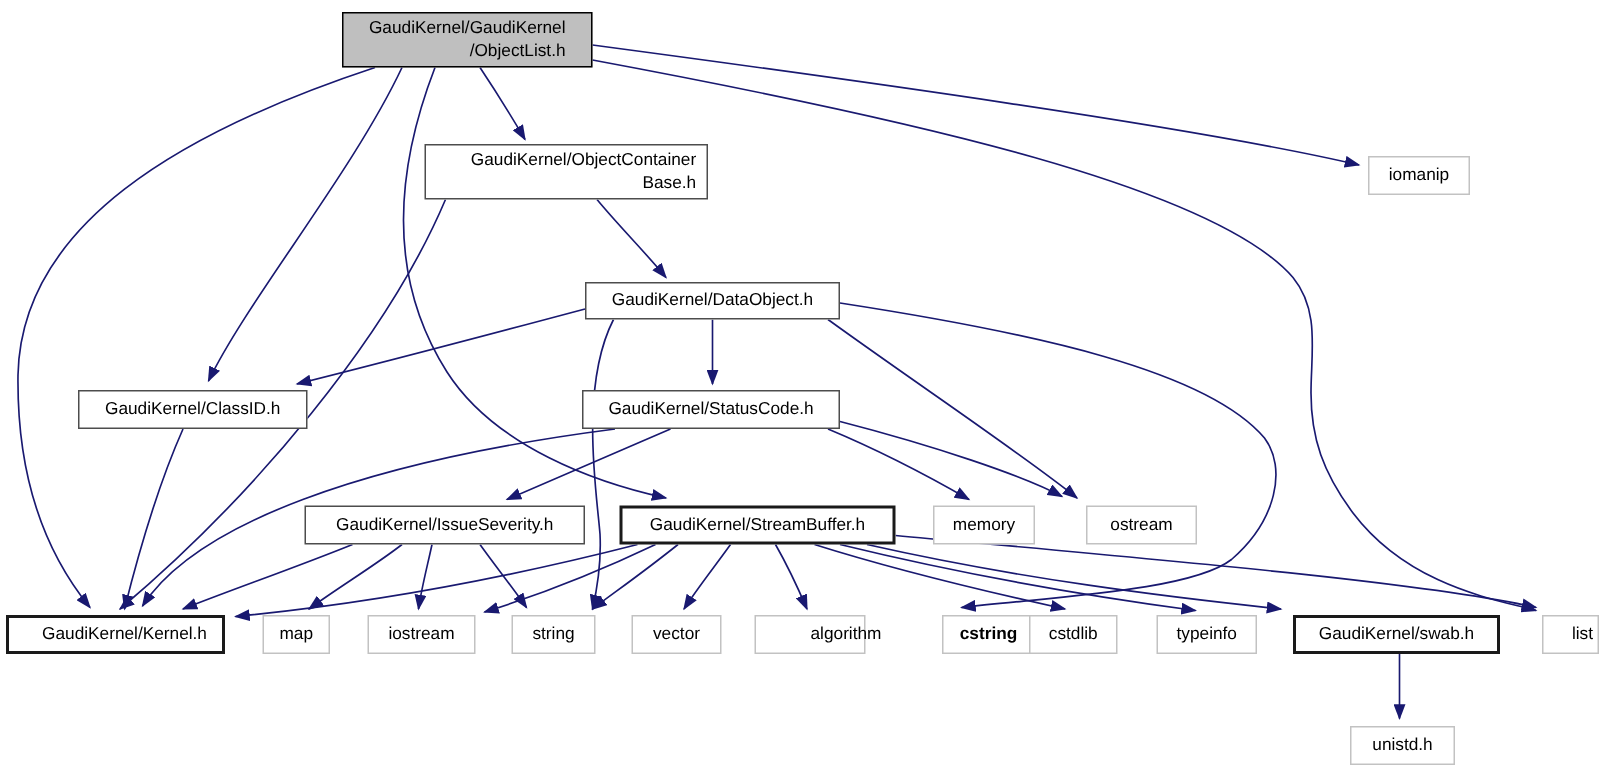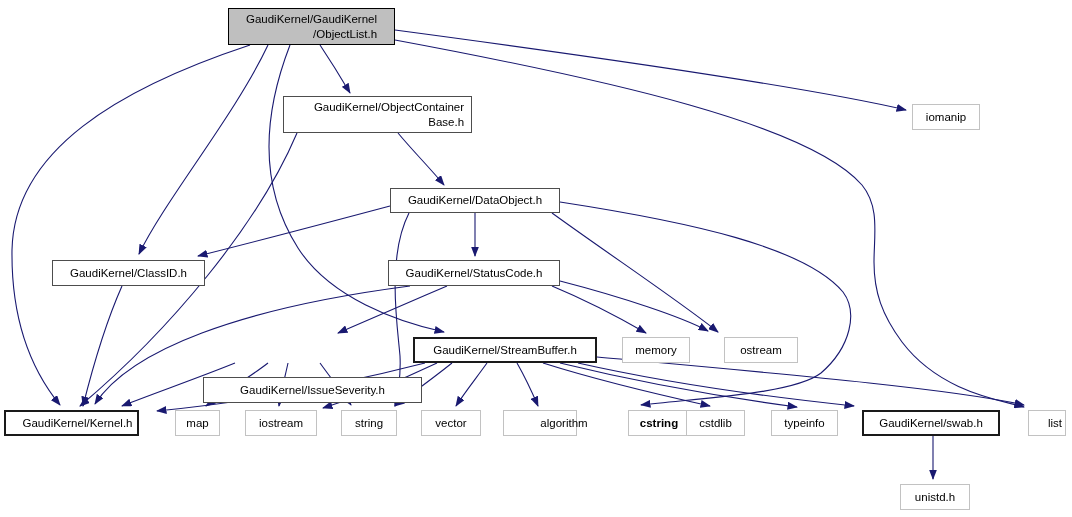--- a/index.html
+++ b/index.html
@@ -74,26 +74,26 @@
       </g>
   </svg>
   <div id="nodes">
       <div class="node main" style="left: 228px; top: 8px; width: 167px; height: 37px;">GaudiKernel/GaudiKernel
 /ObjectList.h</div>
       <div class="node internal" style="left: 283px; top: 96px; width: 189px; height: 37px; padding-left: 23px;">GaudiKernel/ObjectContainer
 Base.h</div>
       <div class="node internal" style="left: 390px; top: 188px; width: 170px; height: 25px;">GaudiKernel/DataObject.h</div>
       <div class="node internal" style="left: 52px; top: 260px; width: 153px; height: 26px;">GaudiKernel/ClassID.h</div>
       <div class="node internal" style="left: 388px; top: 260px; width: 172px; height: 26px;">GaudiKernel/StatusCode.h</div>
-      <div class="node internal" style="left: 203px; top: 337px; width: 219px; height: 26px; margin-top: 40px;">GaudiKernel/IssueSeverity.h</div>
+      <div class="node internal" style="left: 203px; top: 337px; width: 187px; height: 26px;">GaudiKernel/IssueSeverity.h</div>
       <div class="node internal-bold" style="left: 413px; top: 337px; width: 184px; height: 26px;">GaudiKernel/StreamBuffer.h</div>
       <div class="node system" style="left: 622px; top: 337px; width: 68px; height: 26px;">memory</div>
       <div class="node system" style="left: 712px; top: 337px; width: 74px; height: 26px; margin-left: 12px;">ostream</div>
       <div class="node system" style="left: 912px; top: 104px; width: 68px; height: 26px;">iomanip</div>
-      <div class="node internal-bold" style="left: 4px; top: 410px; width: 135px; height: 26px; padding-left: 12px;">GaudiKernel/Kernel.h</div>
+      <div class="node internal-bold" style="left: 4px; top: 410px; width: 146px; height: 26px; padding-left: 12px;">GaudiKernel/Kernel.h</div>
       <div class="node system" style="left: 175px; top: 410px; width: 45px; height: 26px;">map</div>
       <div class="node system" style="left: 245px; top: 410px; width: 72px; height: 26px;">iostream</div>
       <div class="node system" style="left: 341px; top: 410px; width: 56px; height: 26px;">string</div>
       <div class="node system" style="left: 421px; top: 410px; width: 60px; height: 26px;">vector</div>
       <div class="node system" style="left: 503px; top: 410px; width: 74px; height: 26px; padding-left: 48px;">algorithm</div>
       <div class="node system" style="left: 628px; top: 410px; width: 62px; height: 26px; font-weight: bold;">cstring</div>
       <div class="node system" style="left: 686px; top: 410px; width: 59px; height: 26px;">cstdlib</div>
       <div class="node system" style="left: 771px; top: 410px; width: 67px; height: 26px;">typeinfo</div>
       <div class="node internal-bold" style="left: 862px; top: 410px; width: 138px; height: 26px;">GaudiKernel/swab.h</div>
       <div class="node system" style="left: 1028px; top: 410px; width: 38px; height: 26px; padding-left: 16px;">list</div>

